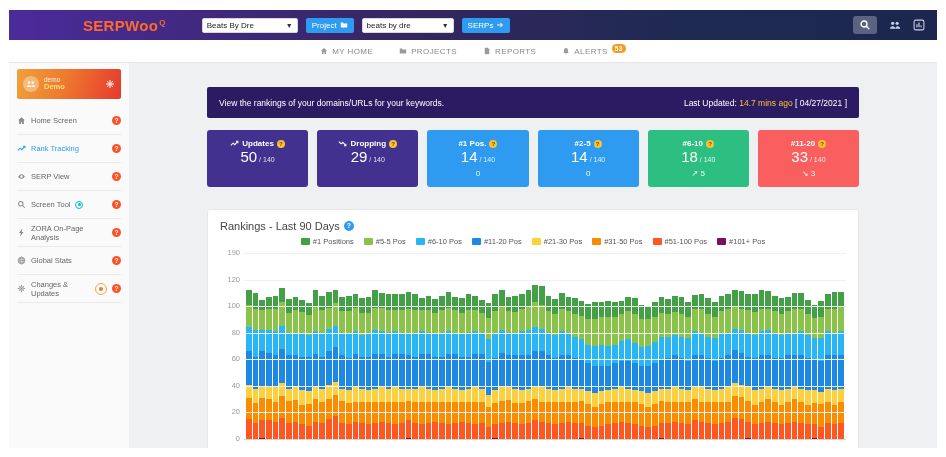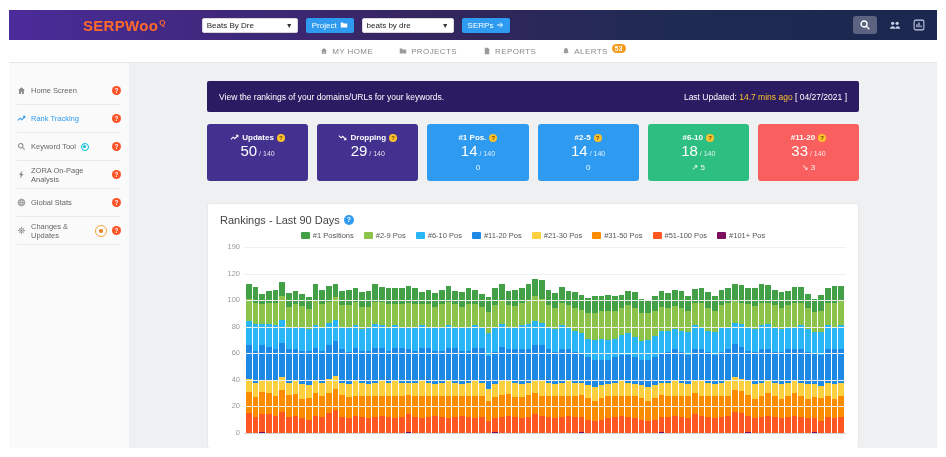--- a/index.html
+++ b/index.html
@@ -57,21 +57,21 @@
   .side-item.active{color:#2e9bf0}
   .side-item.active .icon{color:#2e9bf0}
   .help-badge{margin-left:auto;flex:none;width:9px;height:9px;border-radius:50%;background:#ff5126;color:#fff;
               font-size:6.5px;line-height:9px;text-align:center;font-weight:bold}
   .teal-badge{flex:none;width:6px;height:6px;border-radius:50%;border:1.5px solid #00bcd4;position:relative}
   .teal-badge::after{content:"";position:absolute;left:1.5px;top:1.5px;width:3px;height:3px;border-radius:50%;background:#00bcd4}
   .orange-dot{flex:none;width:10px;height:10px;border-radius:50%;border:1px solid #f5a93c;position:relative}
   .orange-dot::after{content:"";position:absolute;left:3px;top:3px;width:4px;height:4px;border-radius:50%;background:#e67e22}
 
   
-  .banner{margin-top:18px;height:31px;background:#2a1b63;border-radius:2px;display:flex;align-items:center;
+  .banner{margin-top:24px;height:31px;background:#2a1b63;border-radius:2px;display:flex;align-items:center;
           justify-content:space-between;padding:0 12px;color:#fff;font-size:8.5px}
   .banner .lu-value{color:#fcc12c}
 
   
   .cards{margin-top:12px;display:flex;gap:9px}
   .card{flex:1;height:57px;border-radius:3px;color:#fff;display:flex;flex-direction:column;align-items:center;
         justify-content:center;gap:1px;cursor:pointer}
   .card-top{font-size:8px;font-weight:bold;display:flex;align-items:center;gap:3px}
   .card-top .icon{width:9px;height:9px;color:#fff}
   .q-badge{width:8px;height:8px;border-radius:50%;background:#fcc12c;color:#6b4a00;font-size:6px;line-height:8px;
@@ -190,20 +190,44 @@
           </svg>
         </span>
         <span>ALERTS</span>
         <span class="nav-badge">53</span>
       </span>
     </div>
 
   <div class="content">
 
     <div class="sidebar">
+      <div class="user-card">
+        <span class="avatar">
+            <span class="icon">
+              <svg viewBox="0 0 18 16" fill="currentColor">
+                <circle cx="5.5" cy="5.5" r="2.4"></circle>
+                <circle cx="12.2" cy="5.5" r="2.4"></circle>
+                <path d="M1.5 13.5c0-2.4 1.8-3.8 4-3.8s4 1.4 4 3.8Zm8-.01c.2-2 1.5-3.79 3.5-3.79 2.2 0 3.7 1.4 3.7 3.8Z"></path>
+              </svg>
+            </span>
+          </span>
+        <span class="user-names">
+          <span class="user-small">demo</span>
+          <span class="user-name">Demo</span>
+        </span>
+        <span class="user-gear"><span class="icon">
+              <svg viewBox="0 0 16 16">
+                <g stroke="currentColor" stroke-width="1.6" fill="none">
+                  <path d="M8 1.5v2M8 12.5v2M1.5 8h2M12.5 8h2M3.4 3.4l1.4 1.4M11.2 11.2l1.4 1.4M12.6 3.4l-1.4 1.4M4.8 11.2l-1.4 1.4"></path>
+                  <circle cx="8" cy="8" r="3.4"></circle>
+                </g>
+                <circle cx="8" cy="8" r="1.8" fill="currentColor"></circle>
+              </svg>
+            </span></span>
+      </div>
       <div class="menu" id="sidebar-menu">
           <div class="side-item">
             <span class="icon">
               <svg viewBox="0 0 16 16" fill="currentColor">
                 <path d="M8 2 2 7.6h1.8V14h3.4v-3.8h1.6V14h3.4V7.6H14Z"></path>
               </svg>
             </span>
             <span>Home Screen</span>
             <span class="help-badge">?</span>
           </div>
@@ -212,26 +236,35 @@
               <svg viewBox="0 0 16 16" fill="none" stroke="currentColor" stroke-width="1.8">
                 <path d="m1.5 11.5 4-4.2 3 2.8 5.5-6"></path>
                 <path d="M10.5 4h3.5v3.5"></path>
               </svg>
             </span>
             <span>Rank Tracking</span>
             <span class="help-badge">?</span>
           </div>
           <div class="side-item">
             <span class="icon">
+              <svg viewBox="0 0 16 16" fill="currentColor">
+                <path d="M8 3.8C4.6 3.8 2 8 2 8s2.6 4.2 6 4.2S14 8 14 8 11.4 3.8 8 3.8Zm0 6.6A2.4 2.4 0 1 1 8 5.6a2.4 2.4 0 0 1 0 4.8Z"></path>
+              </svg>
+            </span>
+            <span>SERP View</span>
+            <span class="help-badge">?</span>
+          </div>
+          <div class="side-item">
+            <span class="icon">
               <svg viewBox="0 0 16 16" fill="none" stroke="currentColor" stroke-width="1.8">
                 <circle cx="6.7" cy="6.7" r="4"></circle>
                 <path d="m9.8 9.8 4 4"></path>
               </svg>
             </span>
-            <span>Keyword Tool</span>
+            <span>Screen Tool</span>
             <span class="teal-badge"></span>
             <span class="help-badge">?</span>
           </div>
           <div class="side-item">
             <span class="icon">
               <svg viewBox="0 0 16 16" fill="currentColor">
                 <path d="M9.5 1 3.5 9h3.2L5.5 15l6-8H8.3Z"></path>
               </svg>
             </span>
             <span>ZORA On-Page Analysis</span>
@@ -345,21 +378,21 @@
             <span>Rankings - Last 90 Days</span>
             <span class="chart-q">?</span>
           </div>
           <div class="legend" id="legend">
               <span class="legend-item">
                 <span class="legend-swatch" style="background: rgb(67, 160, 71);"></span>
                 <span>#1 Positions</span>
               </span>
               <span class="legend-item">
                 <span class="legend-swatch" style="background: rgb(139, 195, 74);"></span>
-                <span>#2-9 Pos</span>
+                <span>#5-5 Pos</span>
               </span>
               <span class="legend-item">
                 <span class="legend-swatch" style="background: rgb(41, 182, 246);"></span>
                 <span>#6-10 Pos</span>
               </span>
               <span class="legend-item">
                 <span class="legend-swatch" style="background: rgb(30, 136, 229);"></span>
                 <span>#11-20 Pos</span>
               </span>
               <span class="legend-item">

